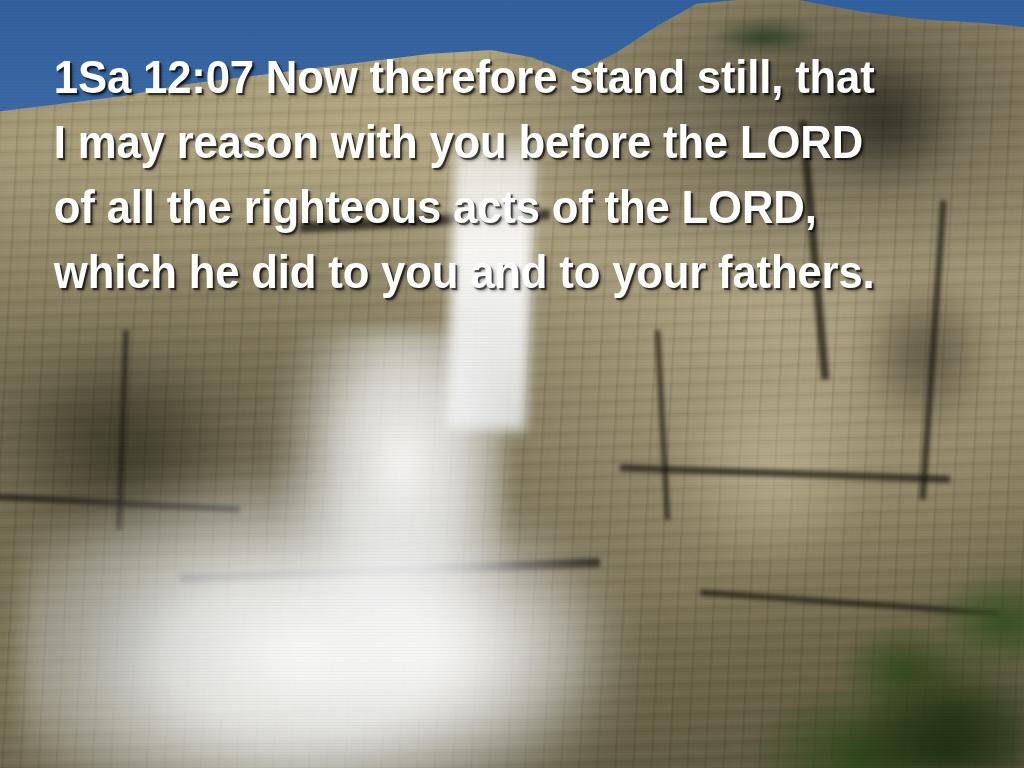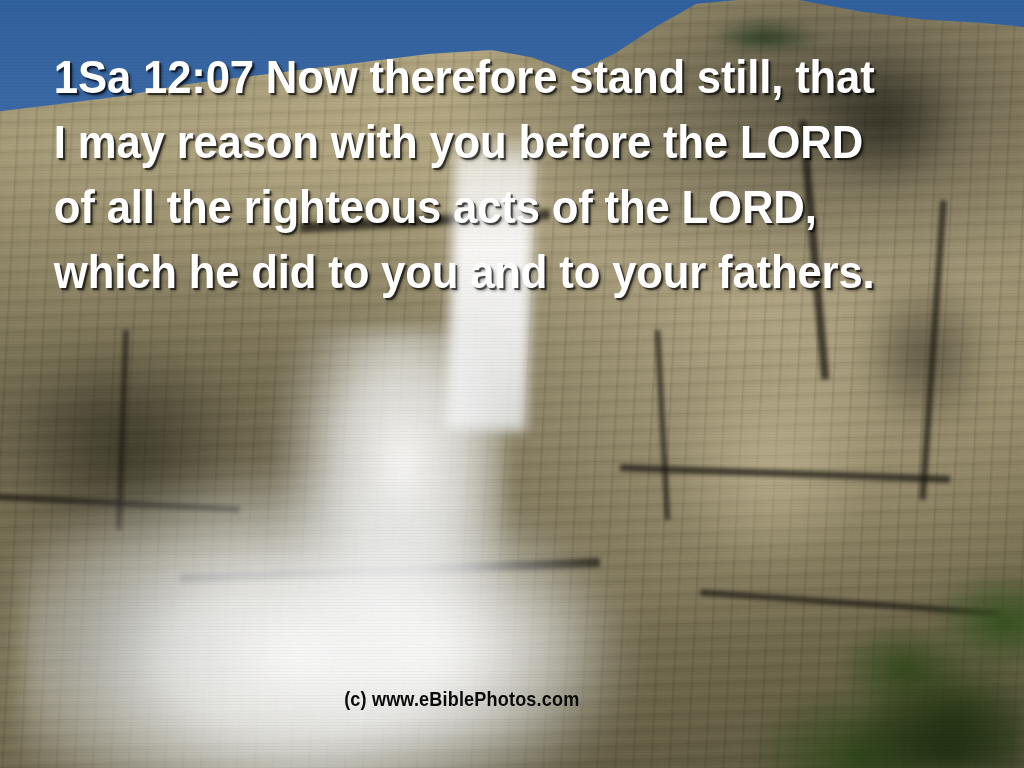--- a/index.html
+++ b/index.html
@@ -291,17 +291,14 @@
     <div id="grain"></div>
   </div>
 
   <div id="verse">
     <span class="verse-line">1Sa 12:07 Now therefore stand still, that</span>
     <span class="verse-line">I may reason with you before the LORD</span>
     <span class="verse-line">of all the righteous acts of the LORD,</span>
     <span class="verse-line">which he did to you and to your fathers.</span>
   </div>
 
-  <div id="watermark">
-    <span class="wm-text">(c) www.eBiblePhotos.com</span>
-  </div>
 
 </div>
 
 </body></html>

